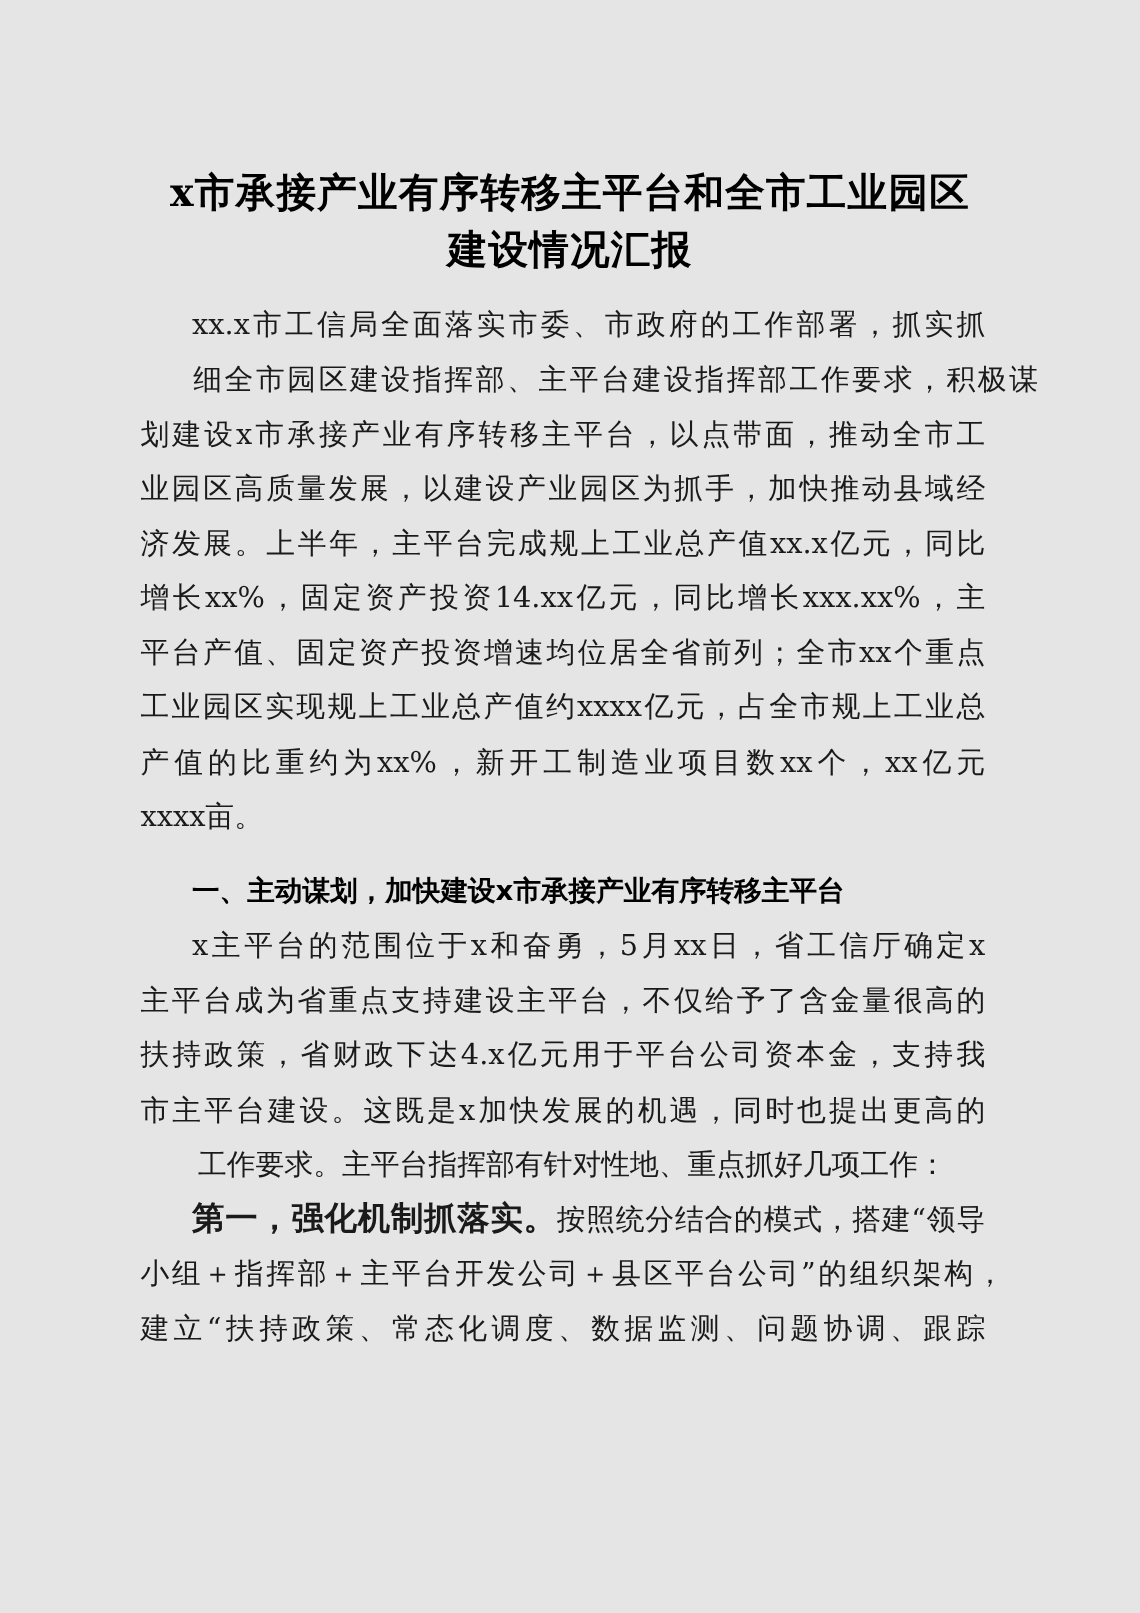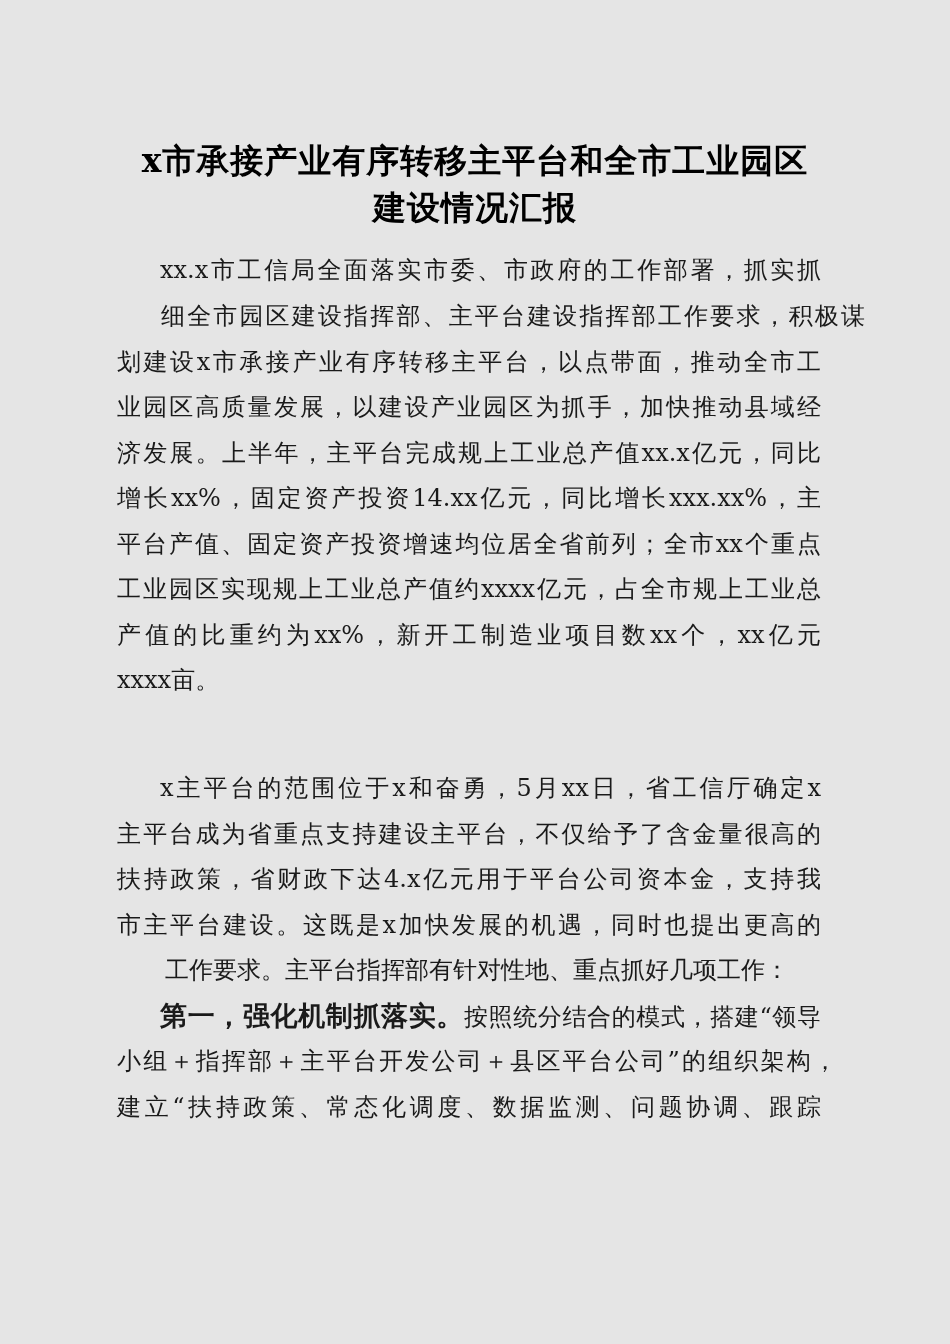--- a/index.html
+++ b/index.html
@@ -32,20 +32,21 @@
     <div class="line" style="top:346px;">划建设x市承接产业有序转移主平台，以点带面，推动全市工</div>
     <div class="line" style="top:391px;">业园区高质量发展，以建设产业园区为抓手，加快推动县域经</div>
     <div class="line" style="top:437px;">济发展。上半年，主平台完成规上工业总产值xx.x亿元，同比</div>
     <div class="line" style="top:482px;">增长xx%，固定资产投资14.xx亿元，同比增长xxx.xx%，主</div>
     <div class="line" style="top:528px;">平台产值、固定资产投资增速均位居全省前列；全市xx个重点</div>
     <div class="line" style="top:573px;">工业园区实现规上工业总产值约xxxx亿元，占全市规上工业总</div>
     <div class="line" style="top:619px;">产值的比重约为xx%，新开工制造业项目数xx个，xx亿元</div>
     <div class="line last" style="top:664px;">xxxx亩。</div>
   </div>
 
+  <div class="heading-line" style="top:727px;">一、主动谋划，加快建设x市承接产业有序转移主平台</div>
 
   <div>
     <div class="line indent" style="top:772px;">x主平台的范围位于x和奋勇，5月xx日，省工信厅确定x</div>
     <div class="line" style="top:818px;">主平台成为省重点支持建设主平台，不仅给予了含金量很高的</div>
     <div class="line" style="top:863px;">扶持政策，省财政下达4.x亿元用于平台公司资本金，支持我</div>
     <div class="line" style="top:909px;">市主平台建设。这既是x加快发展的机遇，同时也提出更高的</div>
     <div class="line last" style="top:954px;margin-left:48px;">工作要求。主平台指挥部有针对性地、重点抓好几项工作：</div>
   </div>
 
   <div>

